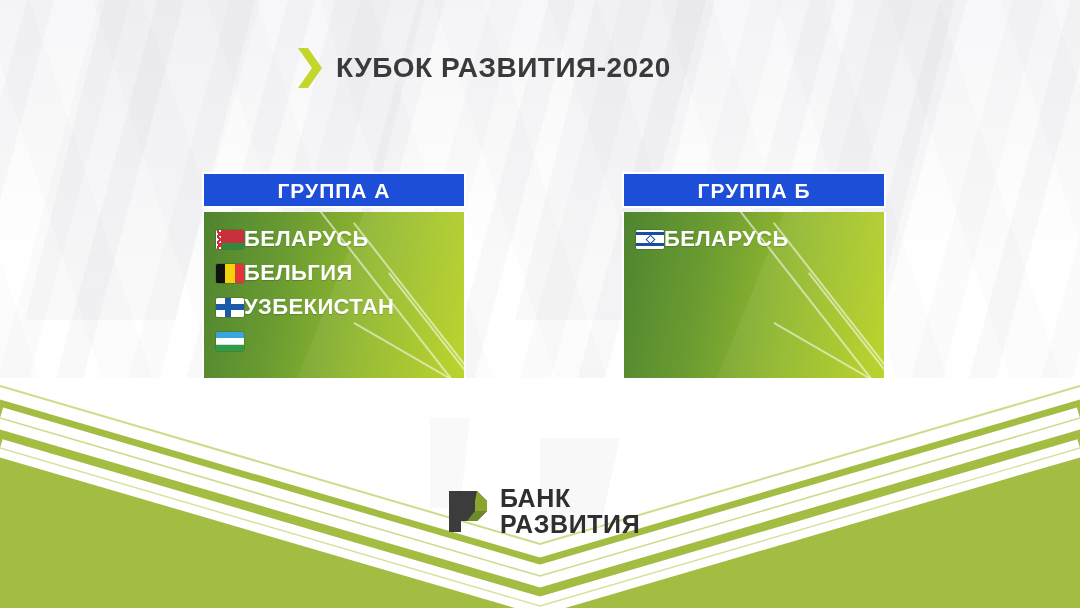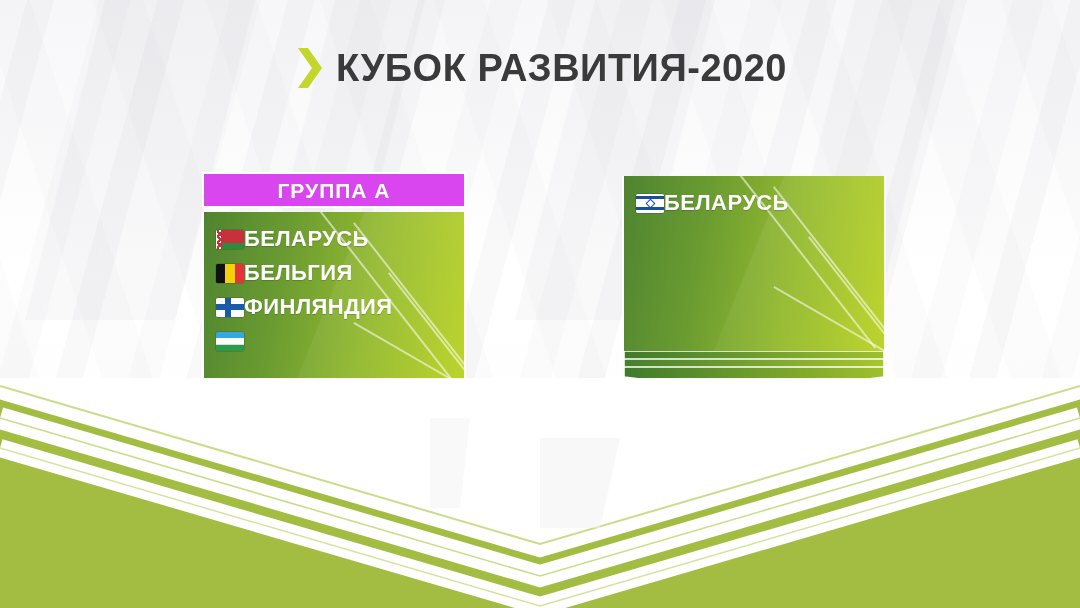--- a/index.html
+++ b/index.html
@@ -63,39 +63,39 @@
     display: flex;
     align-items: center;
     gap: 14px;
   }
   .title-chevron {
     width: 26px;
     height: 44px;
     flex: none;
   }
   .title-text {
-    font-size: 38px;
+    font-size: 28px;
     font-weight: 700;
     letter-spacing: 0.5px;
     color: #3a3a3a;
     white-space: nowrap;
     line-height: 1;
   }
 
   
   .card {
     position: absolute;
     width: 264px;
   }
   .card-a { left: 202px; top: 172px; }
   .card-b { left: 622px; top: 172px; }
 
   .card-header {
     height: 36px;
-    background: #d946ef;
+    background: #1d4ed8;
     display: flex;
     align-items: center;
     justify-content: center;
     border: 2px solid #ffffff;
     box-sizing: border-box;
   }
   .card-header-text {
     color: #ffffff;
     font-size: 21px;
     font-weight: 700;
@@ -290,21 +290,21 @@
         <div class="row">
           <span class="flag fl-by"></span>
           <span class="country">БЕЛАРУСЬ</span>
         </div>
         <div class="row">
           <span class="flag fl-be"></span>
           <span class="country">БЕЛЬГИЯ</span>
         </div>
         <div class="row">
           <span class="flag fl-fi"></span>
-          <span class="country">ФИНЛЯНДИЯ</span>
+          <span class="country">УЗБЕКИСТАН</span>
         </div>
         <div class="row">
           <span class="flag fl-uz"></span>
         </div>
       </div>
     </div>
     <div class="card-foot">
       <svg width="264" height="46" viewBox="0 0 264 46">
         <defs>
           <linearGradient id="fgA1" x1="0" y1="0" x2="1" y2="0">
@@ -317,20 +317,23 @@
           </linearGradient>
         </defs>
         <polygon points="2,0 262,0 262,14 132,30 2,14" fill="url(#fgA1)" stroke="#ffffff" stroke-width="1.6"></polygon>
         <polygon points="2,8 262,8 262,20 132,36 2,20" fill="url(#fgA2)" stroke="#ffffff" stroke-width="1.6"></polygon>
         <polygon points="2,16 262,16 262,26 132,42 2,26" fill="url(#fgA1)" stroke="#ffffff" stroke-width="1.6"></polygon>
       </svg>
     </div>
   </div>
 
   <div class="card card-b">
+    <div class="card-header">
+      <span class="card-header-text">ГРУППА Б</span>
+    </div>
     <div class="card-body">
       <div class="shade"></div>
       <div class="streak" style="left:110px; top:-10px; width:230px; transform:rotate(52deg);"></div>
       <div class="streak" style="left:150px; top:10px;  width:200px; transform:rotate(52deg);"></div>
       <div class="streak" style="left:185px; top:60px;  width:150px; transform:rotate(52deg);"></div>
       <div class="streak" style="left:150px; top:110px; width:170px; transform:rotate(30deg);"></div>
 
       <div class="row-list">
         <div class="row">
           <span class="flag fl-il">
@@ -369,14 +372,25 @@
     <path d="M0,8 L540,166 L1080,8" fill="none" stroke="#cbdc8a" stroke-width="2"></path>
     <path d="M0,40 L540,198 L1080,40" fill="none" stroke="#ffffff" stroke-width="22"></path>
     <path d="M0,40 L540,198 L1080,40" fill="none" stroke="#cbdc8a" stroke-width="1.6"></path>
     <path d="M0,70 L540,228 L1080,70" fill="none" stroke="#ffffff" stroke-width="18"></path>
     <path d="M0,70 L540,228 L1080,70" fill="none" stroke="#d5e29c" stroke-width="1.4"></path>
 
     <polygon points="540,60 620,60 600,150 540,150" fill="#f2f2f4" opacity="0.55"></polygon>
     <polygon points="430,40 470,40 460,130 430,130" fill="#f2f2f4" opacity="0.45"></polygon>
   </svg>
 
+  <div class="logo-wrap">
+    <svg class="logo-mark" viewBox="0 0 42 45">
+      <polygon points="2,2 30,2 40,12 28,12 28,22 40,22 30,32 14,32 14,43 2,43" fill="#3c3c3c"></polygon>
+      <polygon points="30,2 40,12 40,22 28,22 28,12" fill="#8aa52e"></polygon>
+      <polygon points="28,22 40,22 30,32 20,32" fill="#6d8a28"></polygon>
+    </svg>
+    <div class="logo-text">
+      <span class="logo-line">БАНК</span>
+      <span class="logo-line">РАЗВИТИЯ</span>
+    </div>
+  </div>
 
 </div>
 
 </body></html>

